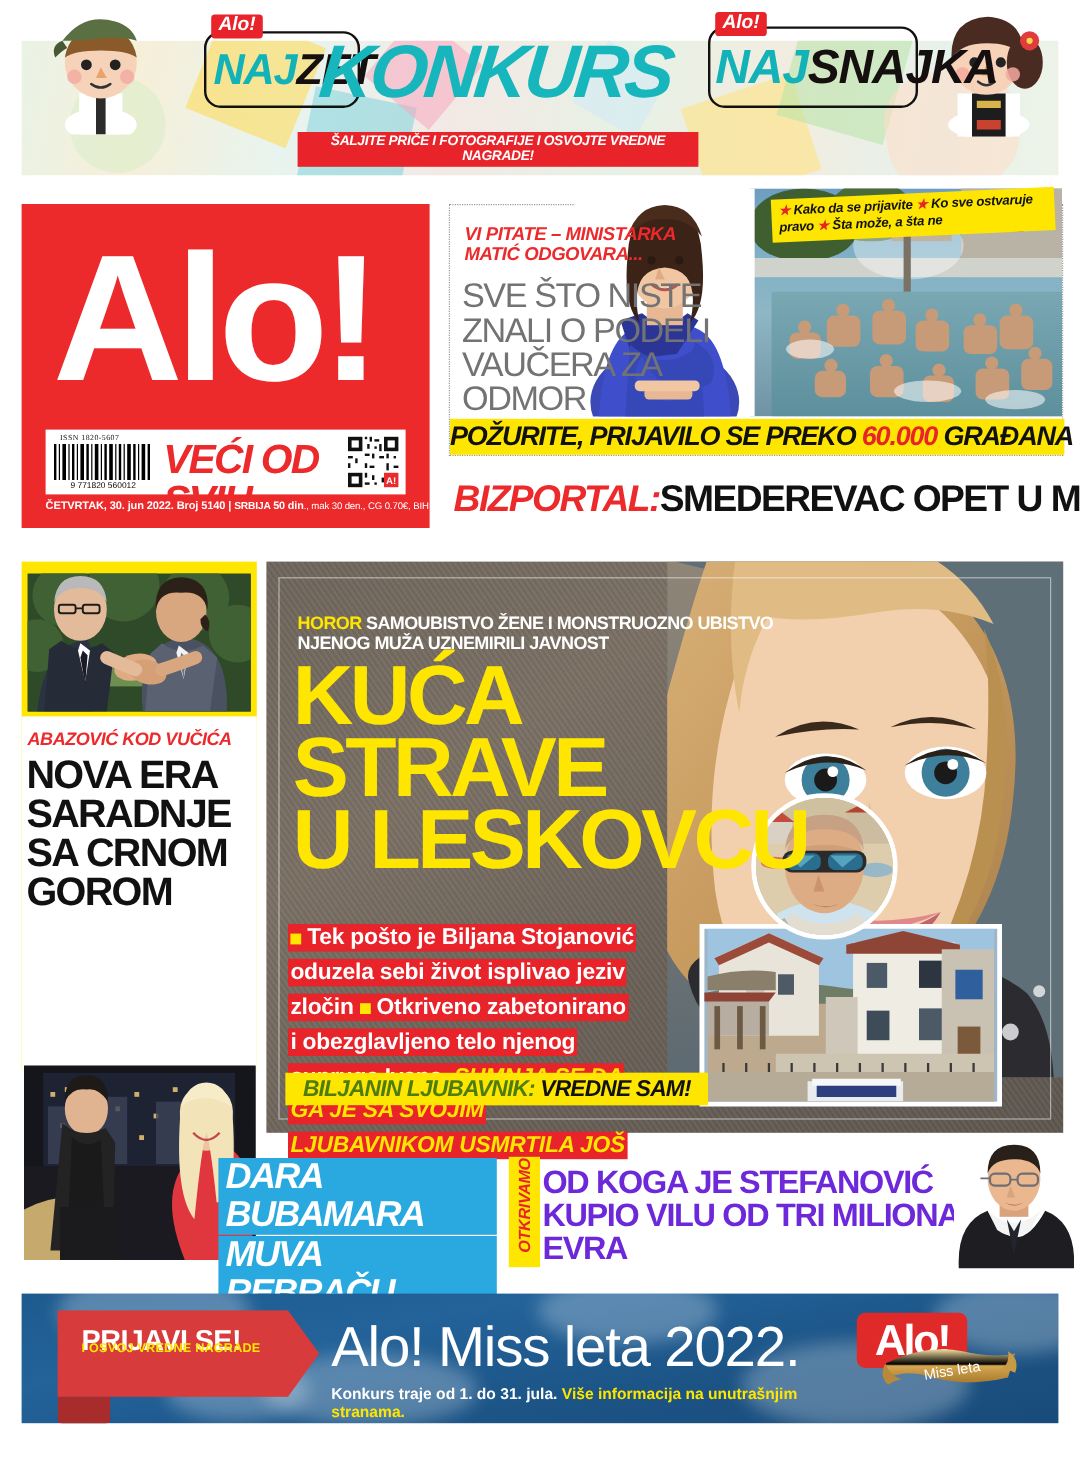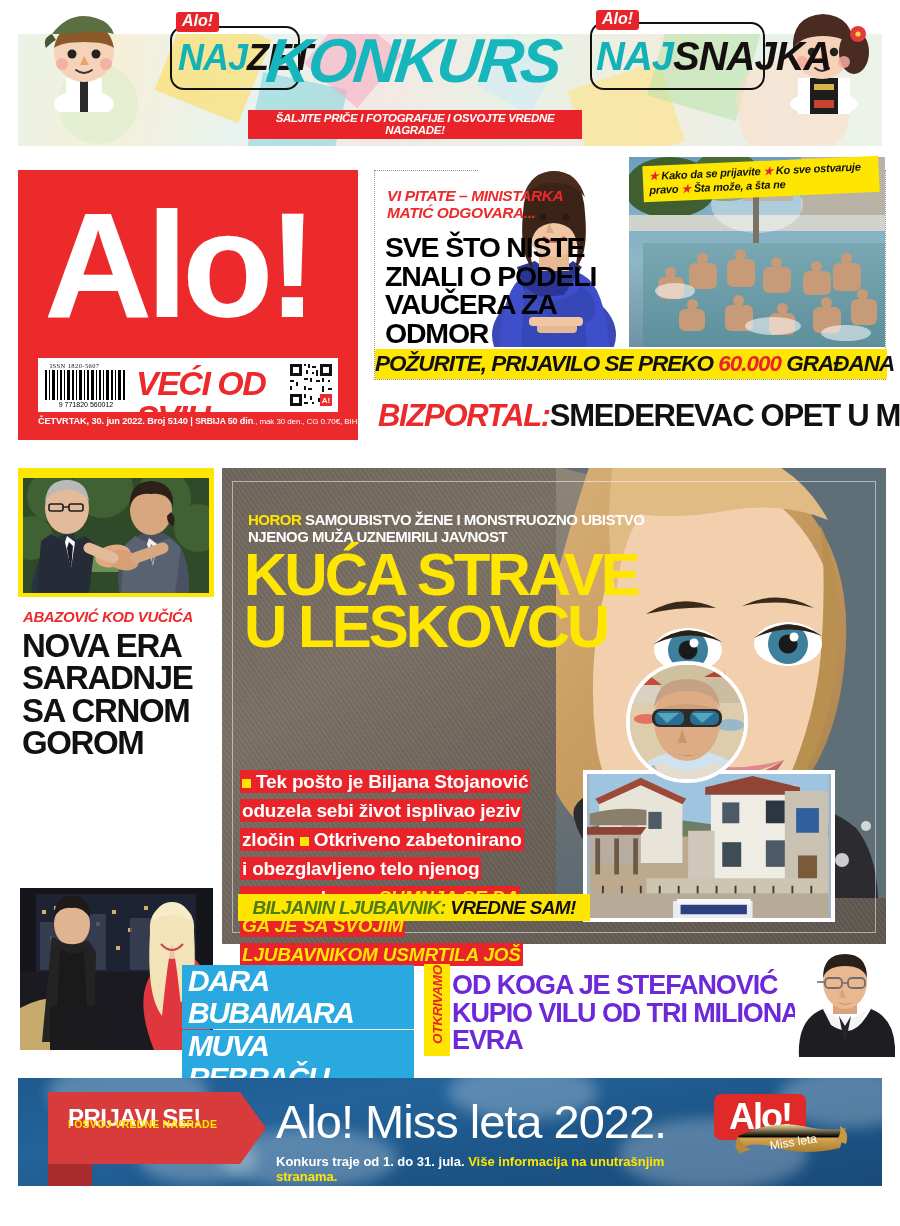--- a/index.html
+++ b/index.html
@@ -59,22 +59,22 @@
   .dateline { position:absolute; left:20px; top:246px; width:302px; color:#fff; font-size:9.2px;
               font-weight:700; letter-spacing:-.1px; white-space:nowrap; }
   .dateline .sm { font-size:8px; font-weight:400; }
   .dateline .bd { font-weight:900; }
 
   
   .minbox { position:absolute; left:374px; top:170px; width:512px; height:210px;
             border:1.5px dotted #9a9a9a; background:#fff; overflow:visible; }
   .min-kicker { position:absolute; left:12px; top:16px; width:215px; color:#ec2a2c;
                 font-size:15.5px; font-weight:900; font-style:italic; line-height:1.12; letter-spacing:-.4px; }
-  .min-head { position:absolute; left:10px; top:62px; width:225px; color:#000000;
-              font-size:28.5px; font-weight:700; line-height:1.0; letter-spacing:-1.2px; }
+  .min-head { position:absolute; left:10px; top:62px; width:225px; color:#737373;
+              font-size:28.5px; font-weight:400; line-height:1.0; letter-spacing:-1.2px; }
   .min-photo { position:absolute; right:0; top:-14px; width:260px; height:190px; overflow:hidden; }
   .pool { position:absolute; right:0; top:0; width:260px; height:190px;
           background:linear-gradient(#6d9ec0 0%,#7fb0c7 30%,#8fb6c4 55%,#6f93a4 100%); }
   .pool .tree { position:absolute; background:#3c5b2e; border-radius:50% 50% 45% 45%; }
   .pool .bld { position:absolute; background:#b9b2a4; }
   .pool .water { position:absolute; left:18px; top:86px; width:242px; height:104px;
                  background:linear-gradient(#79a8b3,#5d8f9c); }
   .pool .head { position:absolute; width:11px; height:11px; background:#c79a78; border-radius:50%; }
   .pool .body { position:absolute; background:#c79a78; border-radius:6px; }
   .pool .foam { position:absolute; background:rgba(255,255,255,.55); border-radius:50%; }
@@ -108,21 +108,21 @@
   .main { position:absolute; left:222px; top:468px; width:664px; height:476px; overflow:hidden;
           background:linear-gradient(145deg,#6e655b 0%,#7a7064 30%,#6a6158 60%,#5e5750 100%); }
   .main .grain { position:absolute; inset:0;
     background-image:repeating-linear-gradient(55deg, rgba(255,255,255,.035) 0 2px, rgba(0,0,0,.035) 2px 4px);}
   .main-border { position:absolute; left:232px; top:481px; width:644px; height:452px;
                  border:1px solid rgba(255,255,255,.5); pointer-events:none; }
   .woman { position:absolute; right:0; top:0; width:330px; height:430px; overflow:hidden; }
   .m-kicker { position:absolute; left:248px; top:500px; width:420px; font-size:15px; font-weight:900;
               color:#fff; line-height:1.14; letter-spacing:-.5px;margin-top:11px; }
   .m-kicker .hl { color:#ffe600; }
-  .m-head { position:absolute; left:244px; top:549px; width:430px; font-size:60px; font-weight:900;
+  .m-head { position:absolute; left:244px; top:549px; width:430px; font-size:70px; font-weight:900;
             color:#ffe600; line-height:.86; letter-spacing:-3px; }
   .m-body { position:absolute; left:240px; top:768px; width:290px; font-size:19px; font-weight:700;
             color:#fff; line-height:1.52; letter-spacing:-.2px; }
   .m-body span.seg { background:#e8232a; box-decoration-break:clone; -webkit-box-decoration-break:clone;
                      padding:1px 2px; }
   .m-body i.yel { color:#ffe600; font-style:italic; font-weight:900; }
   .sq { display:inline-block; width:9px; height:9px; background:#ffe600; }
   .m-strip { position:absolute; left:238px; top:894px; width:352px; height:27px; background:#ffe600;
              line-height:27px; font-size:19px; font-weight:900; font-style:italic; letter-spacing:-.7px;
              text-align:center; white-space:nowrap; }

